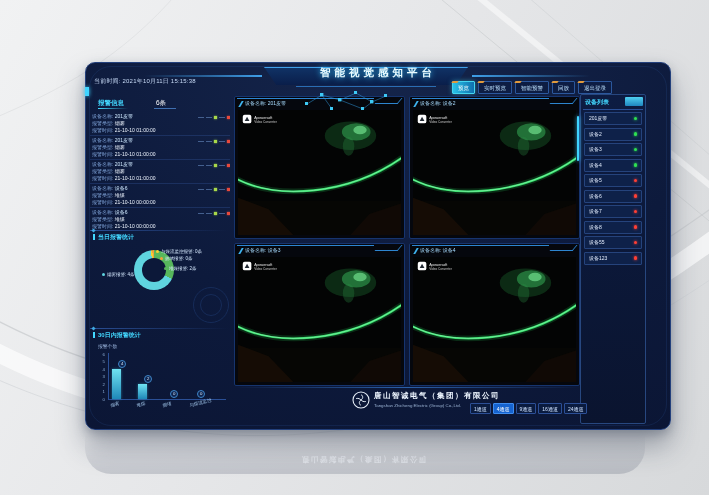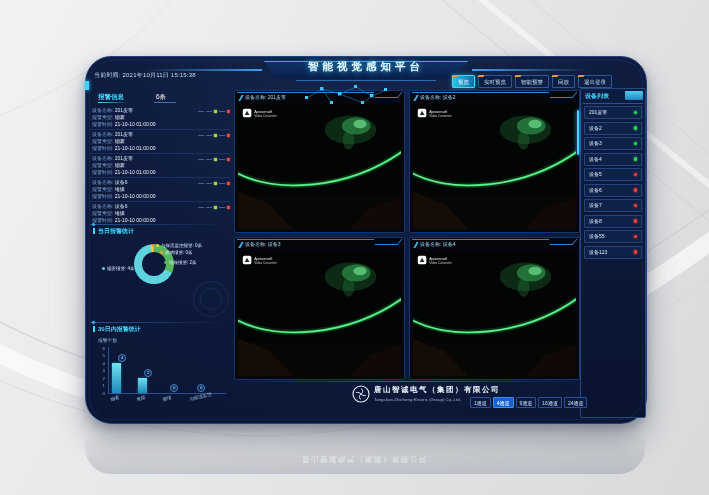--- a/index.html
+++ b/index.html
@@ -2,24 +2,24 @@
 <html><head>
 <meta charset="utf-8">
 <style>
   html,body{margin:0;padding:0;}
   body{width:709px;height:495px;font-family:"Liberation Sans","DejaVu Sans",sans-serif;}
   .stage{position:relative;width:709px;height:495px;overflow:hidden;
          background:linear-gradient(120deg,#f1f2f3 0%,#e6e7e9 45%,#d7d9db 100%);}
   .swoosh{position:absolute;left:0;top:0;width:709px;height:495px;}
 
   
-  .dash{position:absolute;left:85px;top:56px;width:560px;height:366px;border-radius:26px;
+  .dash{position:absolute;left:85px;top:62px;width:560px;height:366px;border-radius:10px;
         background:radial-gradient(130% 150% at 50% 0%,#15254b 0%,#0d1a3c 45%,#0a1330 100%);
         border:1px solid #23407c;
-        box-shadow:0 16px 28px rgba(40,50,70,.38),0 4px 10px rgba(40,50,70,.25);}
+        box-shadow:0 16px 28px rgba(40,50,70,.38),0 4px 10px rgba(40,50,70,.25);padding-left:24px;}
   .dash::after{content:'';position:absolute;inset:3px;border:1px solid rgba(60,110,200,.14);border-radius:22px;pointer-events:none;}
   .corner-accent{position:absolute;left:-1px;top:24px;width:4px;height:9px;background:#3fd4ff;box-shadow:0 0 4px #3fd4ff;}
 
   .reflect{position:absolute;left:85px;top:430px;width:560px;height:44px;transform:scaleY(-1);
            opacity:.15;filter:blur(.6px);border-radius:26px 26px 0 0;overflow:hidden;
            background:linear-gradient(0deg,rgba(12,23,54,0) 10%,#0c1736 95%);}
   .reflect .rc{position:absolute;left:0;right:0;top:10px;text-align:center;font-size:7.5px;font-weight:bold;
                letter-spacing:1.5px;color:#dfe9ff;}
 
   

